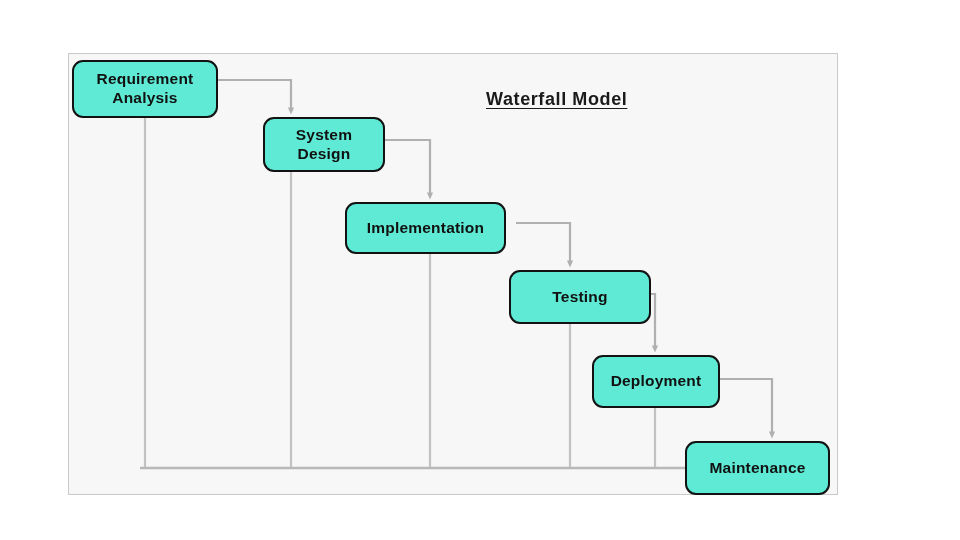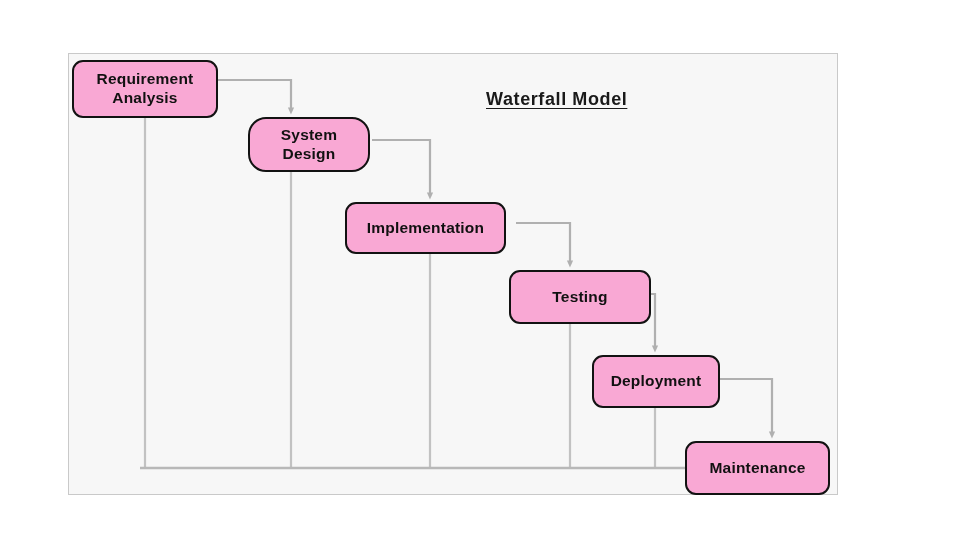--- a/index.html
+++ b/index.html
@@ -48,42 +48,42 @@
     font-weight: bold;
     letter-spacing: 0.6px;
     color: #1a1a1a;
     text-decoration: underline;
     text-underline-offset: 3px;
     white-space: nowrap;
   }
   
   .stage-box {
     position: absolute;
-    background: #f9a8d4;
+    background: #5eead4;
     border: 2.6px solid #121212;
     border-radius: 11px;
     box-sizing: border-box;
     display: flex;
     align-items: center;
     justify-content: center;
     text-align: center;
     font-size: 15.5px;
     font-weight: bold;
     color: #111111;
     line-height: 1.22;
     letter-spacing: 0.2px;
     padding: 2px 6px;
   }
   .stage-box .label {
     display: block;
     white-space: pre-line;
   }
   
   #box-requirement { left: 72px;  top: 60px;  width: 146px; height: 58px; }
-  #box-design      { left: 248px; top: 117px; width: 122px; height: 55px; border-radius: 18px; }
+  #box-design      { left: 263px; top: 117px; width: 122px; height: 55px; }
   #box-implement   { left: 345px; top: 202px; width: 161px; height: 52px; }
   #box-testing     { left: 509px; top: 270px; width: 142px; height: 54px; }
   #box-deployment  { left: 592px; top: 355px; width: 128px; height: 53px; }
   #box-maintenance { left: 685px; top: 441px; width: 145px; height: 54px; }
 </style>
 </head>
 <body>
 
 <div id="stage">
 

